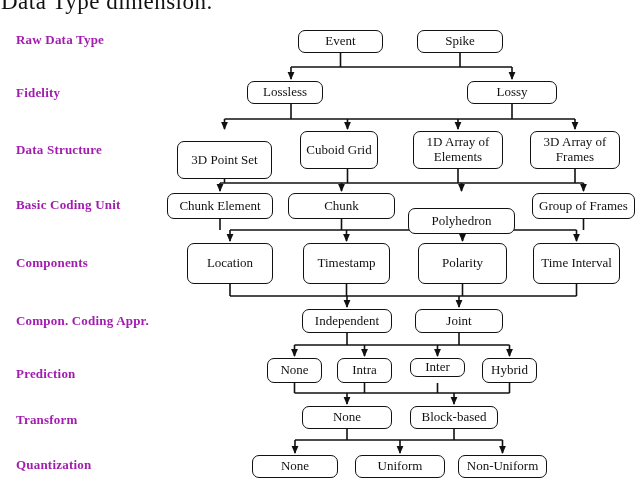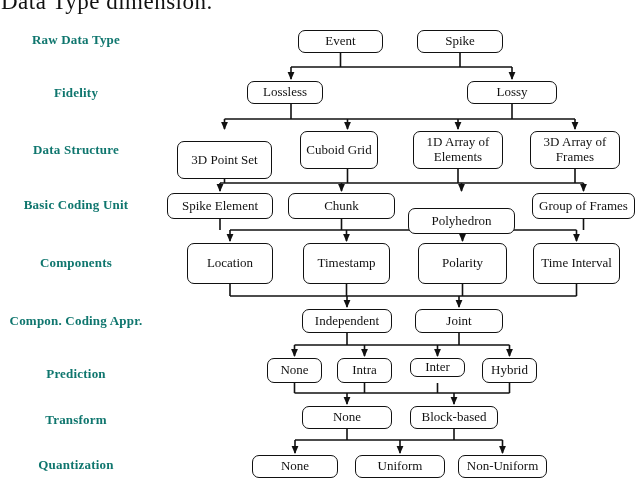--- a/index.html
+++ b/index.html
@@ -6,22 +6,22 @@
   #canvas{
     position:relative;width:640px;height:482px;overflow:hidden;
     background:#fff;color:#111;
     font-family:"Liberation Serif","DejaVu Serif",serif;
   }
   .caption{
     position:absolute;top:-11px;left:1px;font-size:23px;letter-spacing:.5px;
     white-space:nowrap;color:#111;
   }
   .rowlabel{
-    position:absolute;left:0;width:152px;text-align:center;
-    font-weight:bold;font-size:13px;line-height:16px;color:#0f766e;
+    position:absolute;left:16px;width:152px;text-align:left;
+    font-weight:bold;font-size:13px;line-height:16px;color:#a21caf;
     letter-spacing:.2px;
   }
   .box{
     position:absolute;box-sizing:border-box;
     border:1.5px solid #111;border-radius:7px;background:#fff;
     display:flex;align-items:center;justify-content:center;
     text-align:center;font-size:13px;line-height:1.12;padding:7px 2px;
     z-index:2;color:#111;
   }
   svg.wires{position:absolute;left:0;top:0;z-index:1;}
@@ -122,21 +122,21 @@
   <div class="box" style="left:417px;top:30px;width:86px;height:23px">Spike</div>
 
   <div class="box" style="left:247px;top:81px;width:76px;height:23px">Lossless</div>
   <div class="box" style="left:467px;top:81px;width:90px;height:23px">Lossy</div>
 
   <div class="box" style="left:177px;top:141px;width:95px;height:38px">3D Point Set</div>
   <div class="box" style="left:300px;top:131px;width:78px;height:38px">Cuboid Grid</div>
   <div class="box" style="left:413px;top:131px;width:90px;height:38px">1D Array of Elements</div>
   <div class="box" style="left:530px;top:131px;width:90px;height:38px">3D Array of Frames</div>
 
-  <div class="box" style="left:167px;top:193px;width:106px;height:26px">Spike Element</div>
+  <div class="box" style="left:167px;top:193px;width:106px;height:26px">Chunk Element</div>
   <div class="box" style="left:288px;top:193px;width:107px;height:26px">Chunk</div>
   <div class="box" style="left:408px;top:208px;width:107px;height:26px">Polyhedron</div>
   <div class="box" style="left:532px;top:193px;width:103px;height:26px">Group of Frames</div>
 
   <div class="box" style="left:187px;top:243px;width:86px;height:41px">Location</div>
   <div class="box" style="left:303px;top:243px;width:87px;height:41px">Timestamp</div>
   <div class="box" style="left:418px;top:243px;width:89px;height:41px">Polarity</div>
   <div class="box" style="left:533px;top:243px;width:87px;height:41px">Time Interval</div>
 
   <div class="box" style="left:302px;top:309px;width:90px;height:24px">Independent</div>

